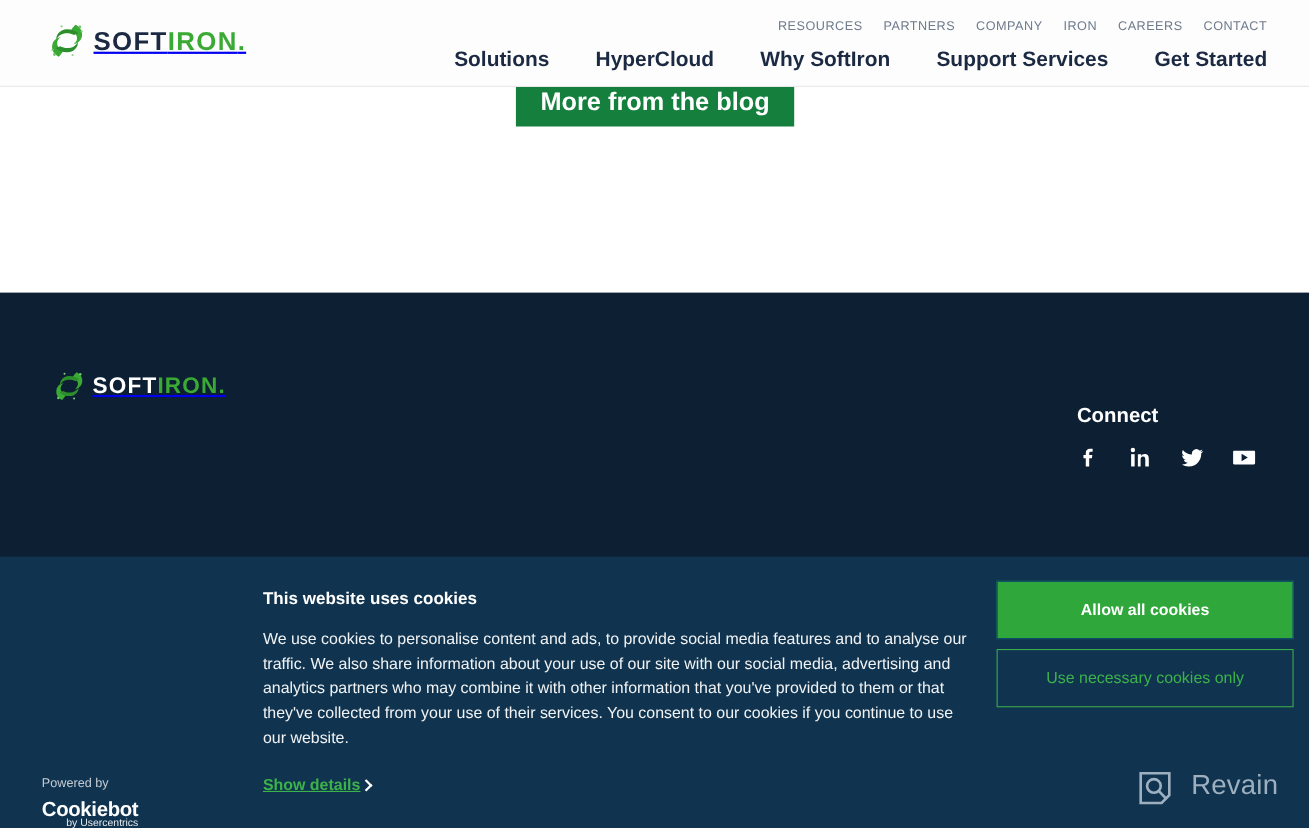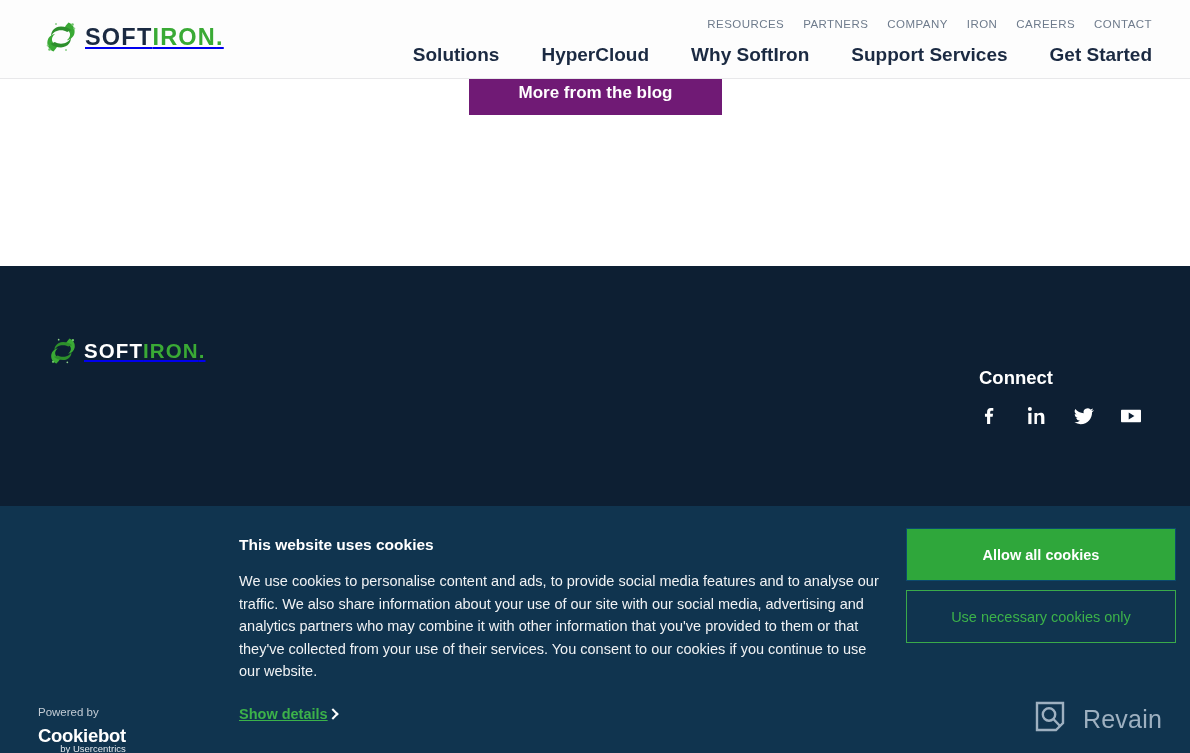--- a/index.html
+++ b/index.html
@@ -44,22 +44,22 @@
     display: flex; gap: 42px; align-items: center;
   }
   .main-nav a {
     font-size: 19px; font-weight: bold; color: #1b2a42;
     text-decoration: none; white-space: nowrap;
   }
 
   
   .blog-cta {
     position: absolute; left: 469px; top: 70px; width: 253px; height: 45px;
-    background: #701a75; color: #ffffff;
-    font-size: 17px; font-weight: bold;
+    background: #15803d; color: #ffffff;
+    font-size: 23px; font-weight: bold;
     display: flex; align-items: center; justify-content: center;
     border: none; cursor: pointer; z-index: 10;
   }
 
   
   .site-footer {
     position: absolute; left: 0; top: 266px; width: 1190px; height: 487px;
     background: #0d1f33;
   }
   .footer-logo-wrap {
@@ -141,21 +141,21 @@
     position: absolute; left: 239px; top: 706px;
     display: flex; align-items: center; gap: 1px;
     font-size: 14.5px; font-weight: bold; color: #3cb24a;
     cursor: pointer; z-index: 41;
   }
   .show-details .chev { border-color: #ffffff; width: 8px; height: 8px; }
 
   
   .watermark {
     position: absolute; right: 28px; top: 700px;
-    display: flex; align-items: center; gap: 11px; z-index: 50;
+    display: flex; align-items: flex-start; gap: 11px; z-index: 50;
   }
   .watermark svg { display: block; }
   .watermark-text {
     font-size: 25px; color: #9eb0c0; font-weight: normal; letter-spacing: 0.2px;
   }
 </style>
 </head>
 <body>
 
 <div id="page">

